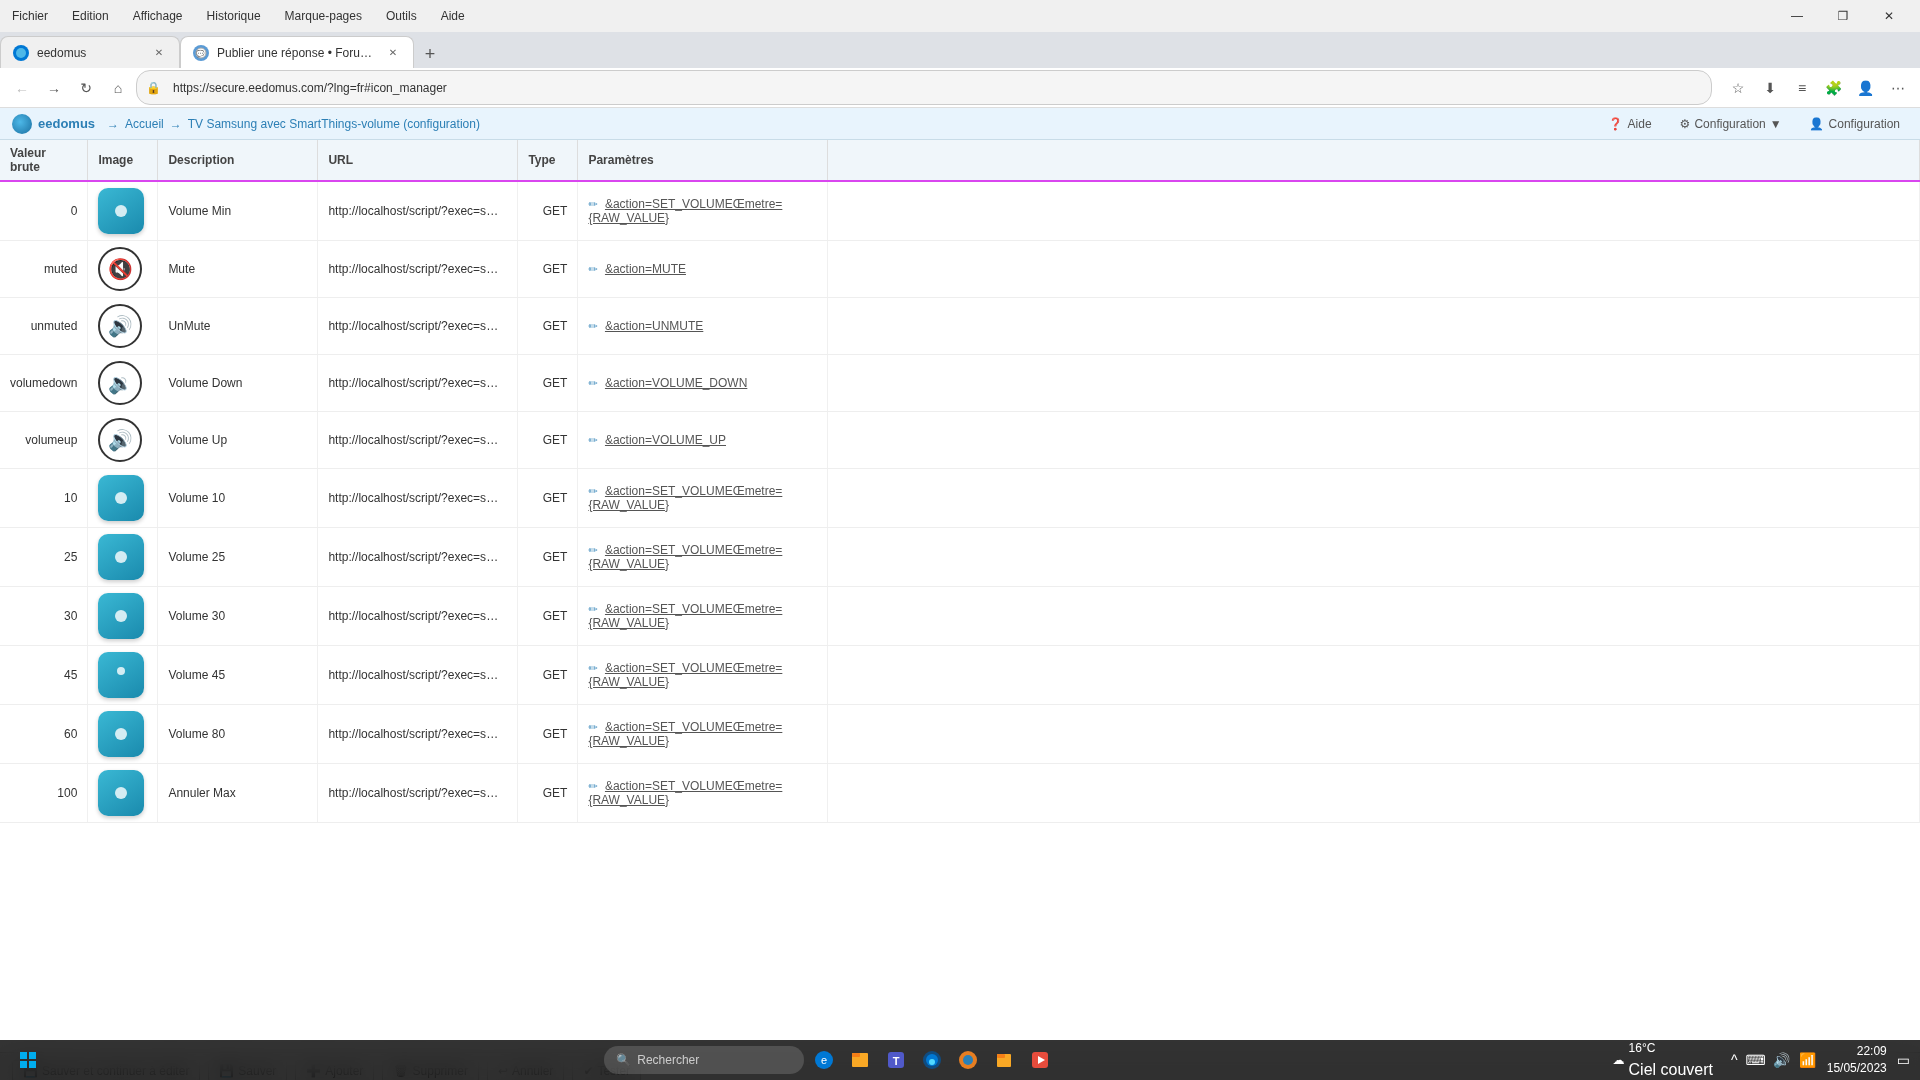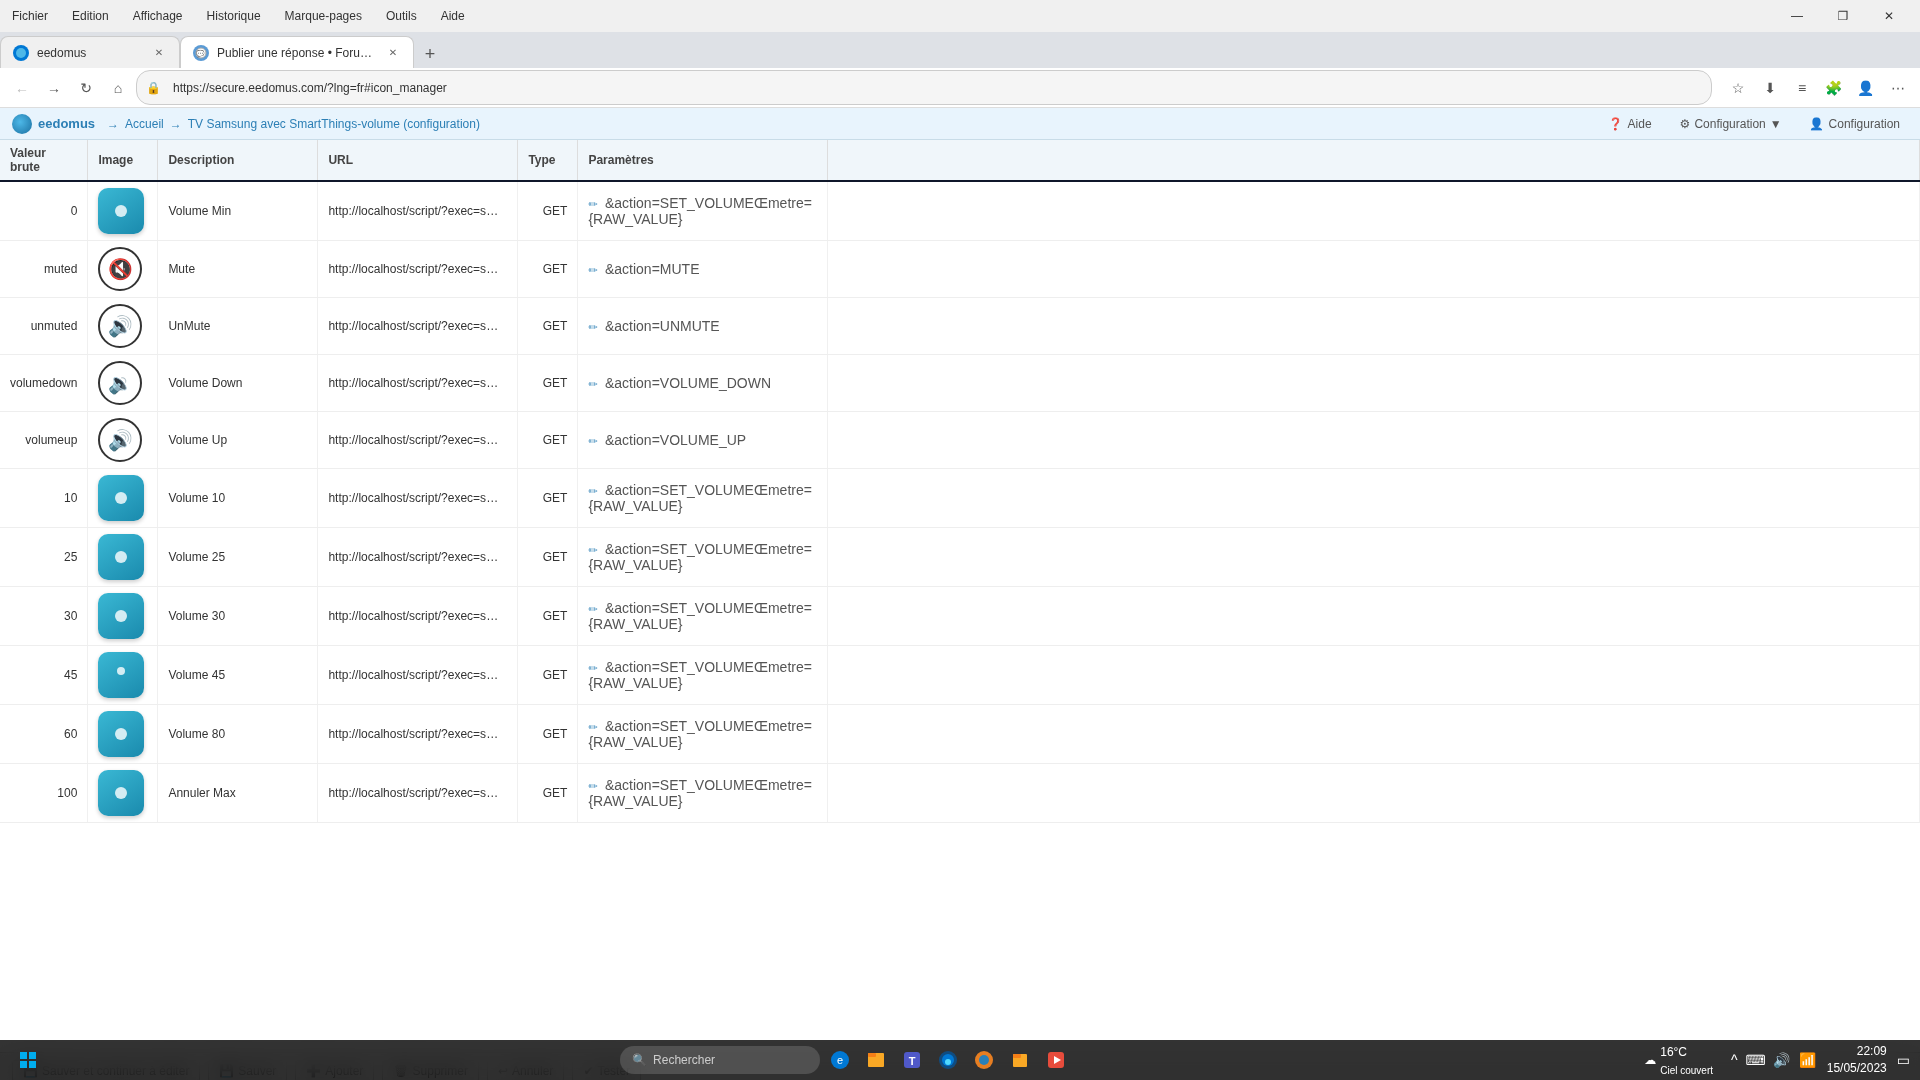--- a/index.html
+++ b/index.html
@@ -131,21 +131,21 @@
     .checkbox-bar input[type=checkbox] { cursor: pointer; }
     .checkbox-bar label { font-size: 12px; color: #333; cursor: pointer; }
 
     
     .data-table {
       width: 100%;
       border-collapse: collapse;
     }
     .data-table th {
       background: #f0f6fa;
-      border-bottom: 2px solid #0f172a;
+      border-bottom: 2px solid #d946ef;
       border-right: 1px solid #ddd;
       padding: 6px 10px;
       text-align: left;
       font-size: 12px;
       color: #444;
       font-weight: 600;
       position: sticky;
       top: 0;
     }
     .data-table td {
@@ -159,21 +159,21 @@
 
     .col-valeur { width: 80px; text-align: right; color: #666; }
     .col-image { width: 70px; }
     .col-description { width: 160px; }
     .col-url { width: 200px; font-size: 11px; color: #555; overflow: hidden; text-overflow: ellipsis; white-space: nowrap; max-width: 200px; }
     .col-type { width: 60px; text-align: right; }
     .col-params { width: 250px; }
 
     
     .edit-icon { color: #2c7fb5; cursor: pointer; margin-right: 4px; font-size: 11px; }
-    .params-text { font-size: 14px; color: #555; }
+    .params-text { font-size: 12px; color: #555; text-decoration: underline; }
 
     
     .bottom-toolbar {
       height: 36px;
       background: #f0f0f0;
       border-top: 1px solid #d0d0d0;
       display: flex;
       align-items: center;
       padding: 0 12px;
       gap: 8px;
@@ -577,21 +577,21 @@
           <rect x="2" y="2" width="16" height="16" rx="3" fill="#e74c3c"></rect>
           <polygon points="8,6 15,10 8,14" fill="white"></polygon>
         </svg>
     </div>
   </div>
   <div class="taskbar-right">
     <div class="taskbar-weather">
       <span>☁</span>
       <div>
         <div>16°C</div>
-        <div style="font-size:10px;margin-top:6px;">Ciel couvert</div>
+        <div style="font-size:16px;margin-top:6px;">Ciel couvert</div>
       </div>
     </div>
     <div class="sys-tray">
       <span class="tray-icon">^</span>
       <span class="tray-icon">⌨</span>
       <span class="tray-icon">🔊</span>
       <span class="tray-icon">📶</span>
     </div>
     <div class="time-display">
       <div>22:09</div>

